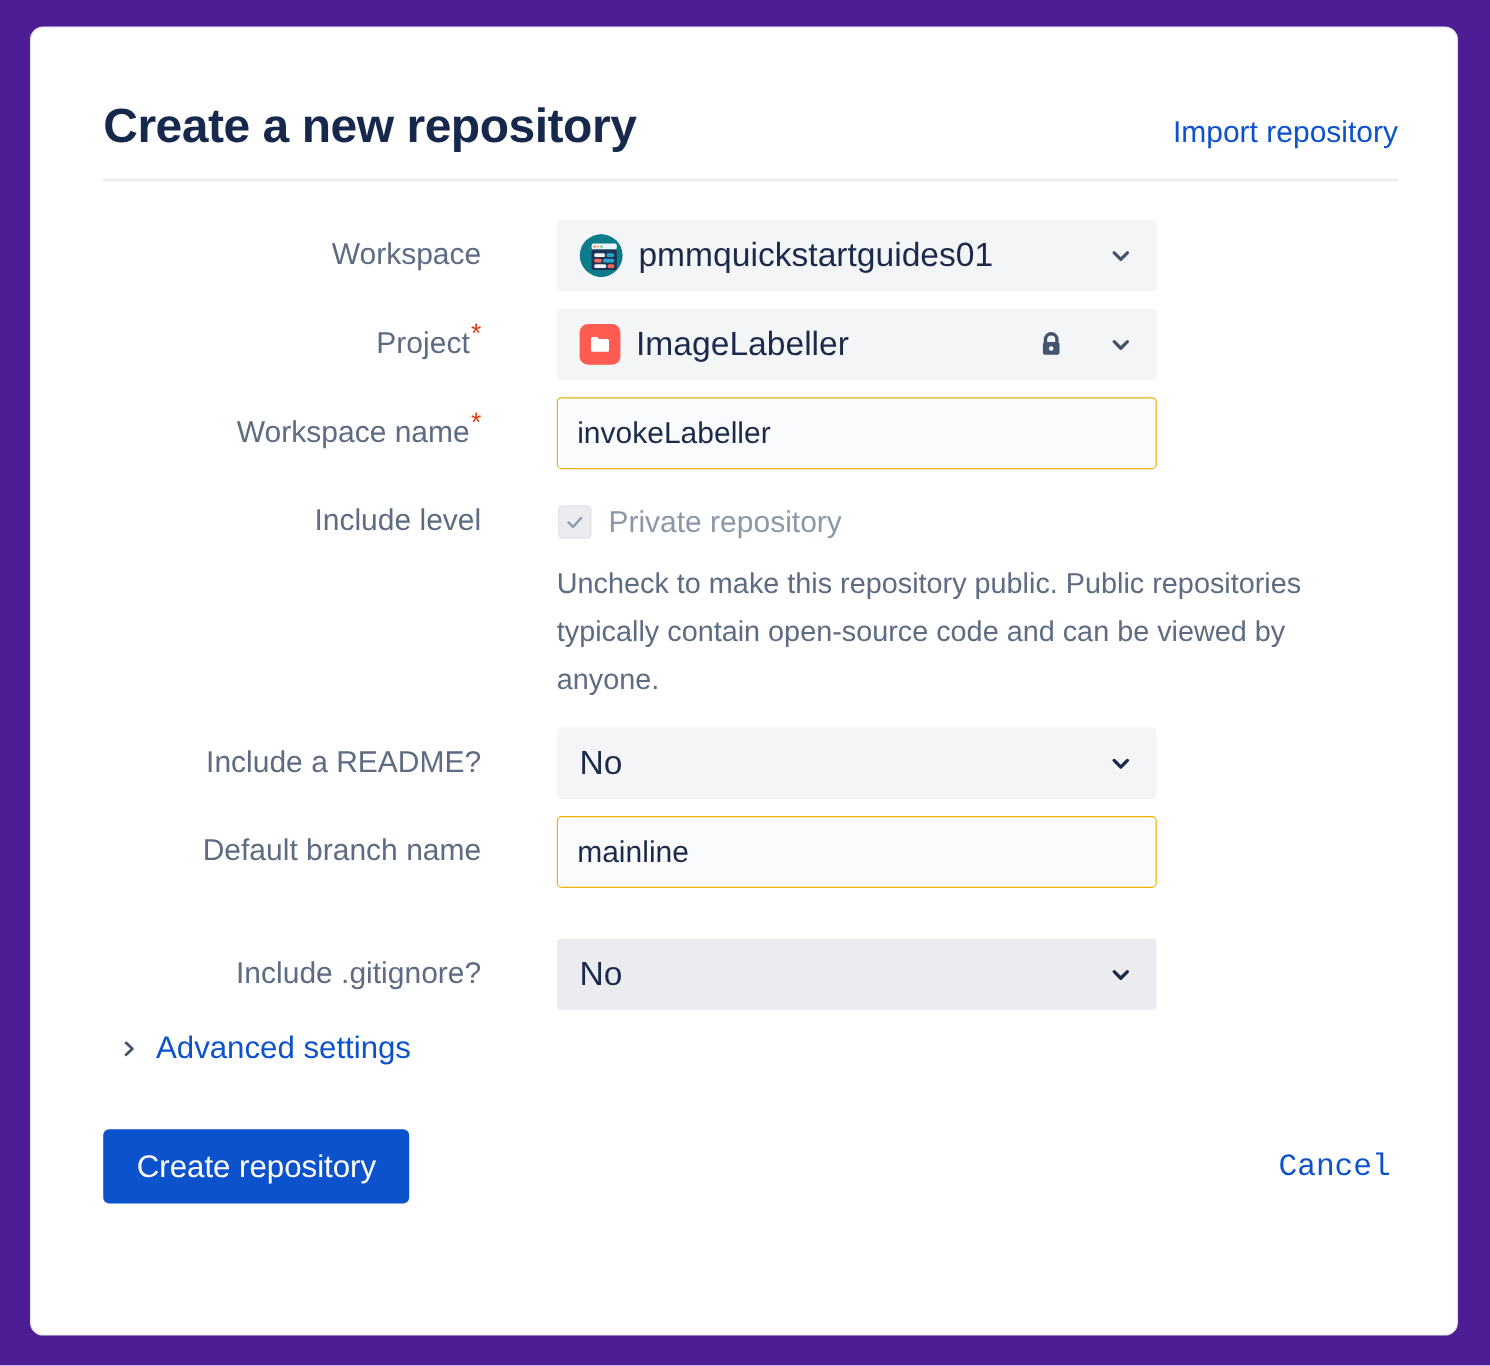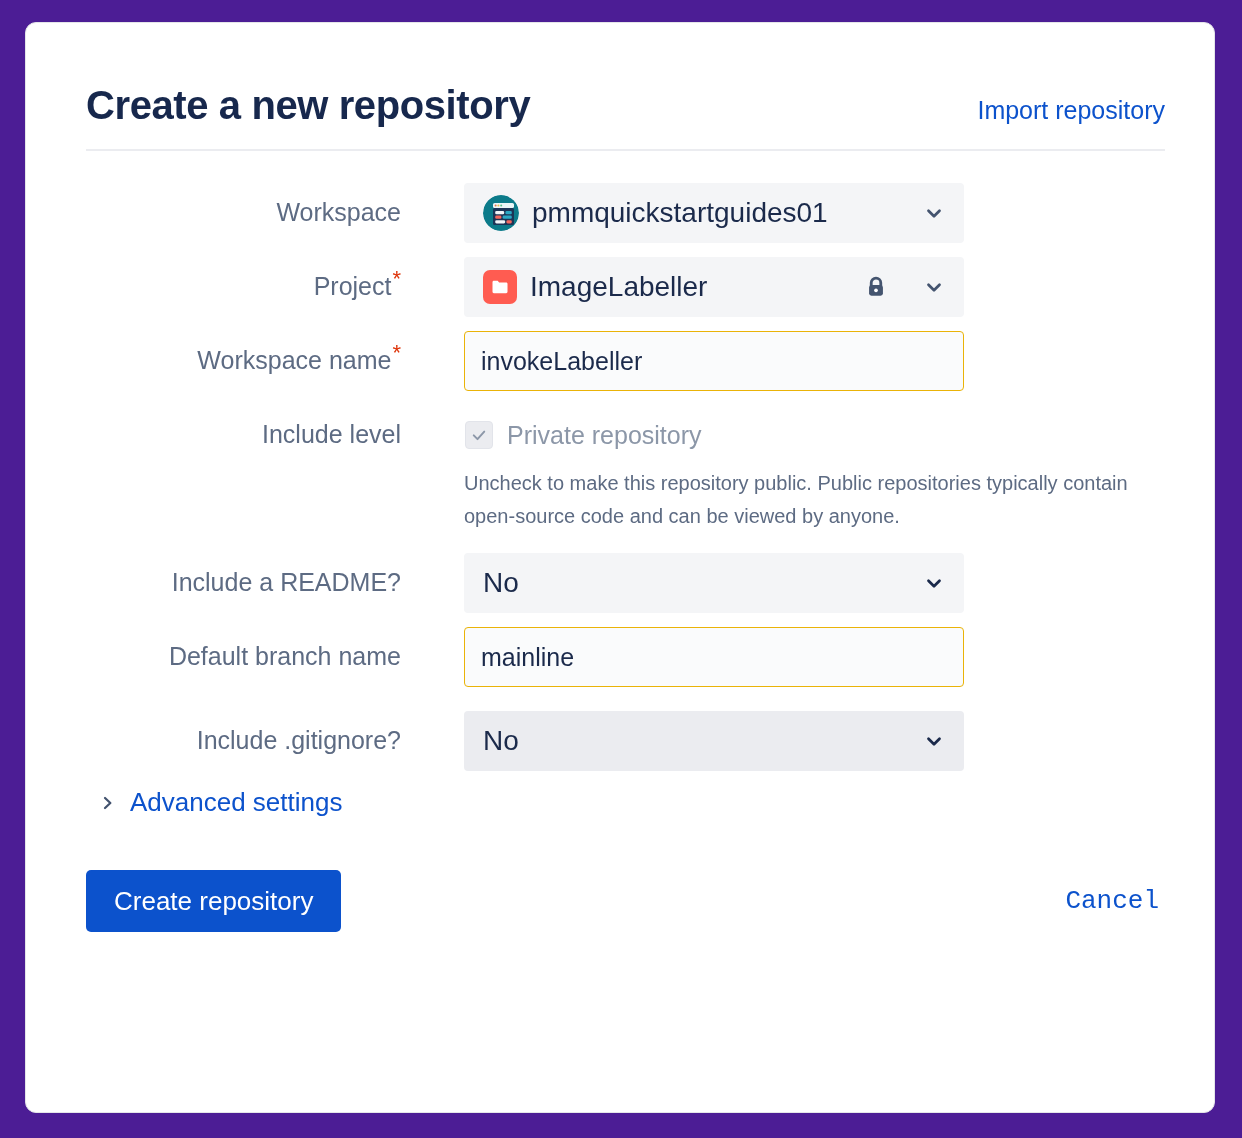--- a/index.html
+++ b/index.html
@@ -182,21 +182,21 @@
   .check-label {
     margin-left: 14px;
     font-size: 25px;
     color: #8C97A8;
   }
   .help-text {
     width: 672px;
     margin-top: 2px;
     margin-bottom: 6px;
     color: #5D6B83;
-    font-size: 20px;
+    font-size: 24px;
     line-height: 1.66;
   }
 
   
   .advanced {
     display: flex;
     align-items: center;
     margin-top: 16px;
     margin-left: 13px;
     cursor: pointer;
@@ -370,21 +370,21 @@
           </div>
         </div>
 
         <div class="row">
           <div class="label-col">Default branch name</div>
           <div class="field-col">
             <input class="text-input" type="text" value="mainline" style="">
           </div>
         </div>
 
-        <div class="row" style="margin-top:24px;">
+        <div class="row" style="margin-top:42px;">
           <div class="label-col">Include .gitignore?</div>
           <div class="field-col">
             <div class="select hovered">
               <span class="sel-text">No</span>
               <span class="chev">
                 <svg width="22" height="22" viewBox="0 0 24 24" fill="none" xmlns="http://www.w3.org/2000/svg">
                   <path d="M6 9.5L12 15.5L18 9.5" stroke="#1B2A4B" stroke-width="3" stroke-linecap="round" stroke-linejoin="round"></path>
                 </svg>
               </span>
             </div>

